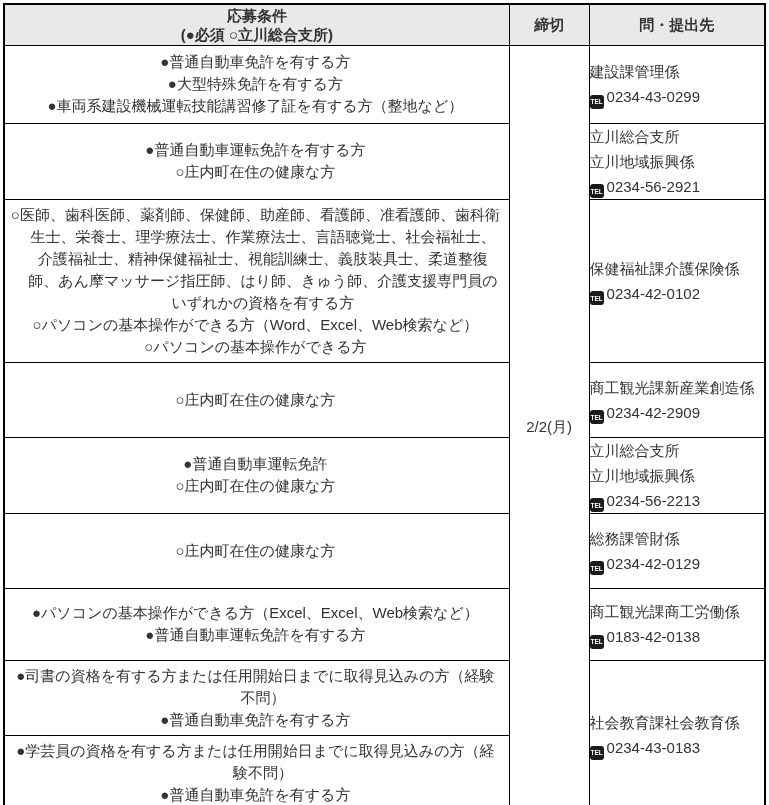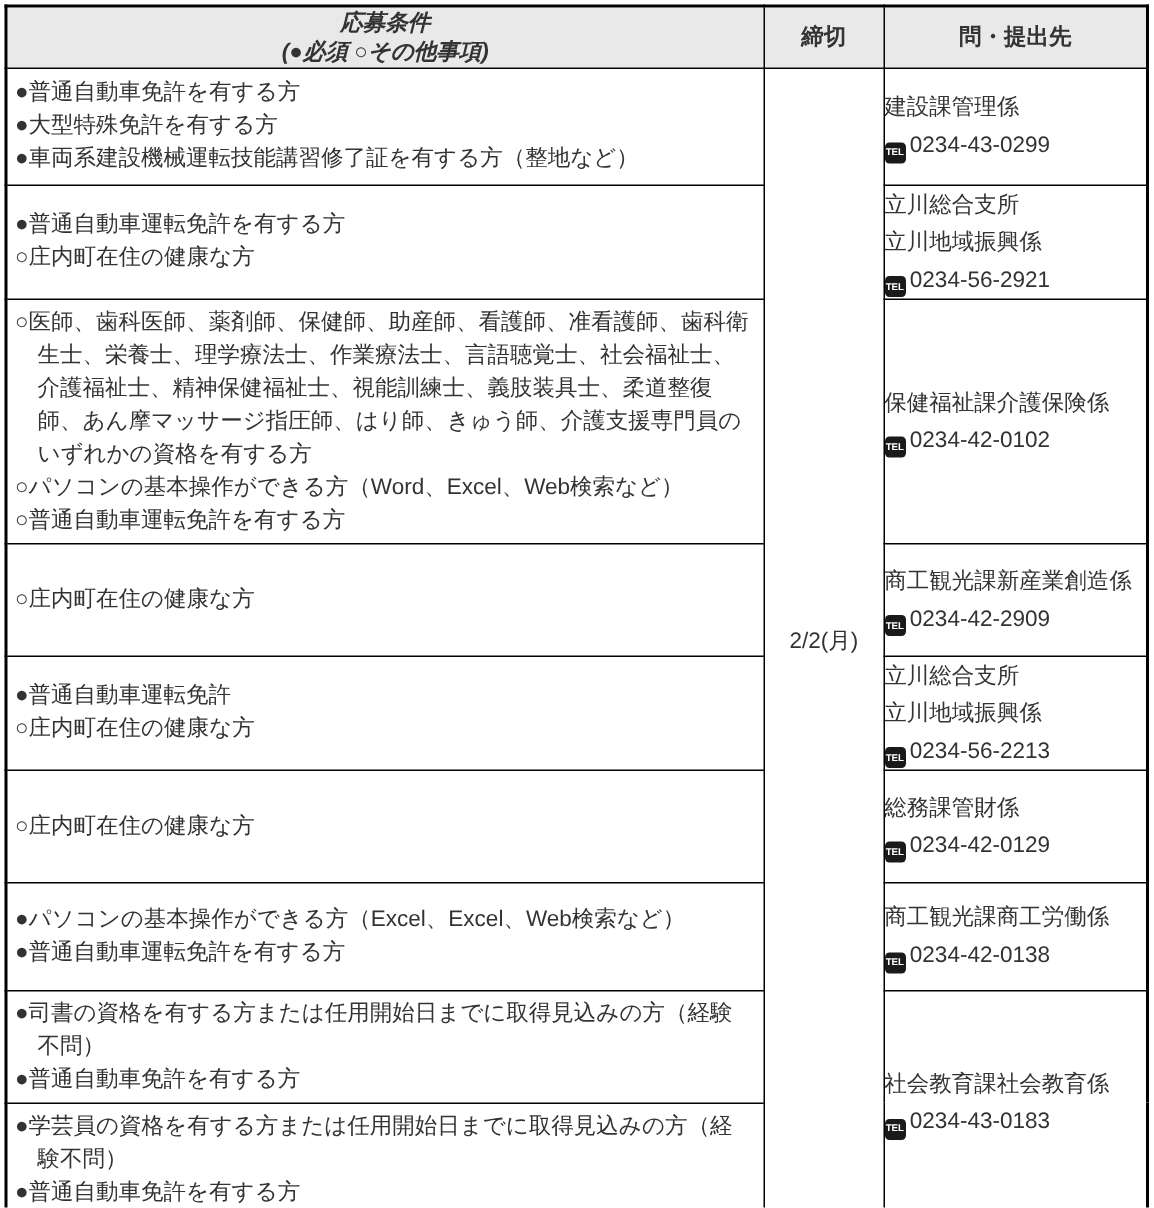--- a/index.html
+++ b/index.html
@@ -23,28 +23,28 @@
   }
   thead th {
     background: #e9e9e9;
     height: 41px;
     font-weight: bold;
     font-size: 15px;
     text-align: center;
     border-bottom: 2px solid #000000;
     line-height: 19px;
   }
-  .col-cond  { width: 494px; font-style: italic; }
+  .col-cond  { width: 494px; }
   .col-dead  { width: 78px;  }
   .col-cont  { width: 172px; }
   td.cond-cell {
     font-size: 15px;
     line-height: 22px;
     padding: 4px 8px 4px 5px;
-    text-align: left;
+    text-align: center;
   }
   .cond { padding-left: 1em; text-indent: -1em; }
   td.dead-cell {
     font-size: 15px;
     text-align: center;
   }
   td.cont-cell {
     font-size: 15px;
     line-height: 25px;
     text-align: left;
@@ -79,21 +79,21 @@
 <table class="joblist">
   <colgroup>
     <col class="col-cond">
       <col class="col-dead">
       <col class="col-cont">
   </colgroup>
   <thead>
     <tr>
       <th class="col-cond">
         <div>応募条件</div>
-        <div>(●必須 ○その他事項)</div>
+        <div>(●必須 ○立川総合支所)</div>
       </th>
       <th class="col-dead">締切</th>
       <th class="col-cont">問・提出先</th>
     </tr>
   </thead>
   <tbody>
     <tr class="h-r1">
       <td class="cond-cell">
         <div class="cond">●普通自動車免許を有する方</div>
         <div class="cond">●大型特殊免許を有する方</div>
@@ -113,21 +113,21 @@
       <td class="cont-cell">
         <div>立川総合支所</div>
         <div>立川地域振興係</div>
         <div class="telrow"><span class="telicon">TEL</span><span>0234-56-2921</span></div>
       </td>
     </tr>
     <tr class="h-r3">
       <td class="cond-cell">
         <div class="cond">○医師、歯科医師、薬剤師、保健師、助産師、看護師、准看護師、歯科衛生士、栄養士、理学療法士、作業療法士、言語聴覚士、社会福祉士、介護福祉士、精神保健福祉士、視能訓練士、義肢装具士、柔道整復師、あん摩マッサージ指圧師、はり師、きゅう師、介護支援専門員のいずれかの資格を有する方</div>
         <div class="cond">○パソコンの基本操作ができる方（Word、Excel、Web検索など）</div>
-        <div class="cond">○普通自動車運転免許を有する方</div>
+        <div class="cond">○パソコンの基本操作ができる方</div>
       </td>
       <td class="cont-cell">
         <div>保健福祉課介護保険係</div>
         <div class="telrow"><span class="telicon">TEL</span><span>0234-42-0102</span></div>
       </td>
     </tr>
     <tr class="h-r4">
       <td class="cond-cell">
         <div class="cond">○庄内町在住の健康な方</div>
       </td>
@@ -156,21 +156,21 @@
         <div class="telrow"><span class="telicon">TEL</span><span>0234-42-0129</span></div>
       </td>
     </tr>
     <tr class="h-r7">
       <td class="cond-cell">
         <div class="cond">●パソコンの基本操作ができる方（Excel、Excel、Web検索など）</div>
         <div class="cond">●普通自動車運転免許を有する方</div>
       </td>
       <td class="cont-cell">
         <div>商工観光課商工労働係</div>
-        <div class="telrow"><span class="telicon">TEL</span><span>0234-42-0138</span></div>
+        <div class="telrow"><span class="telicon">TEL</span><span>0183-42-0138</span></div>
       </td>
     </tr>
     <tr class="h-r8">
       <td class="cond-cell">
         <div class="cond">●司書の資格を有する方または任用開始日までに取得見込みの方（経験不問）</div>
         <div class="cond">●普通自動車免許を有する方</div>
       </td>
       <td class="cont-cell" rowspan="2">
         <div>社会教育課社会教育係</div>
         <div class="telrow"><span class="telicon">TEL</span><span>0234-43-0183</span></div>

